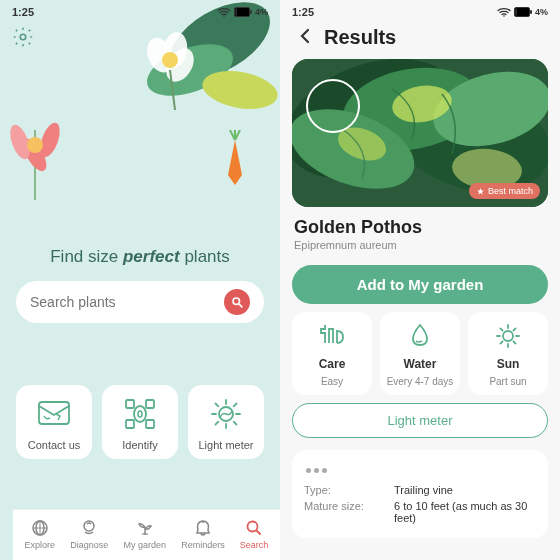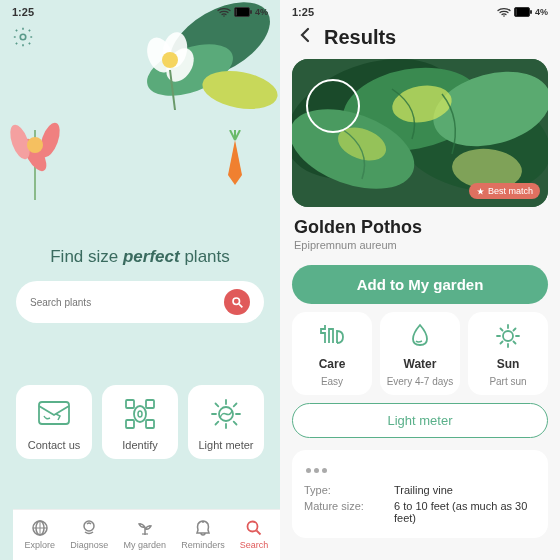--- a/index.html
+++ b/index.html
@@ -111,21 +111,21 @@
       align-items: center;
       padding: 8px 14px;
       position: relative;
       z-index: 10;
     }
 
     .search-bar input {
       border: none;
       outline: none;
       flex: 1;
-      font-size: 10px;
+      font-size: 14px;
       color: #ef4444;
       background: transparent;
     }
 
     .search-btn {
       width: 26px;
       height: 26px;
       background: #e05a5a;
       border-radius: 50%;
       display: flex;
@@ -237,21 +237,21 @@
       align-items: center;
       padding: 6px 12px 4px;
       font-size: 11px;
       font-weight: 600;
       color: #333;
       background: #f7f7f7;
     }
 
     .right-header {
       display: flex;
-      align-items: flex-start;
+      align-items: center;
       padding: 4px 16px 10px;
       background: #f7f7f7;
       gap: 10px;
     }
 
     .back-btn {
       cursor: pointer;
       color: #333;
     }
 

